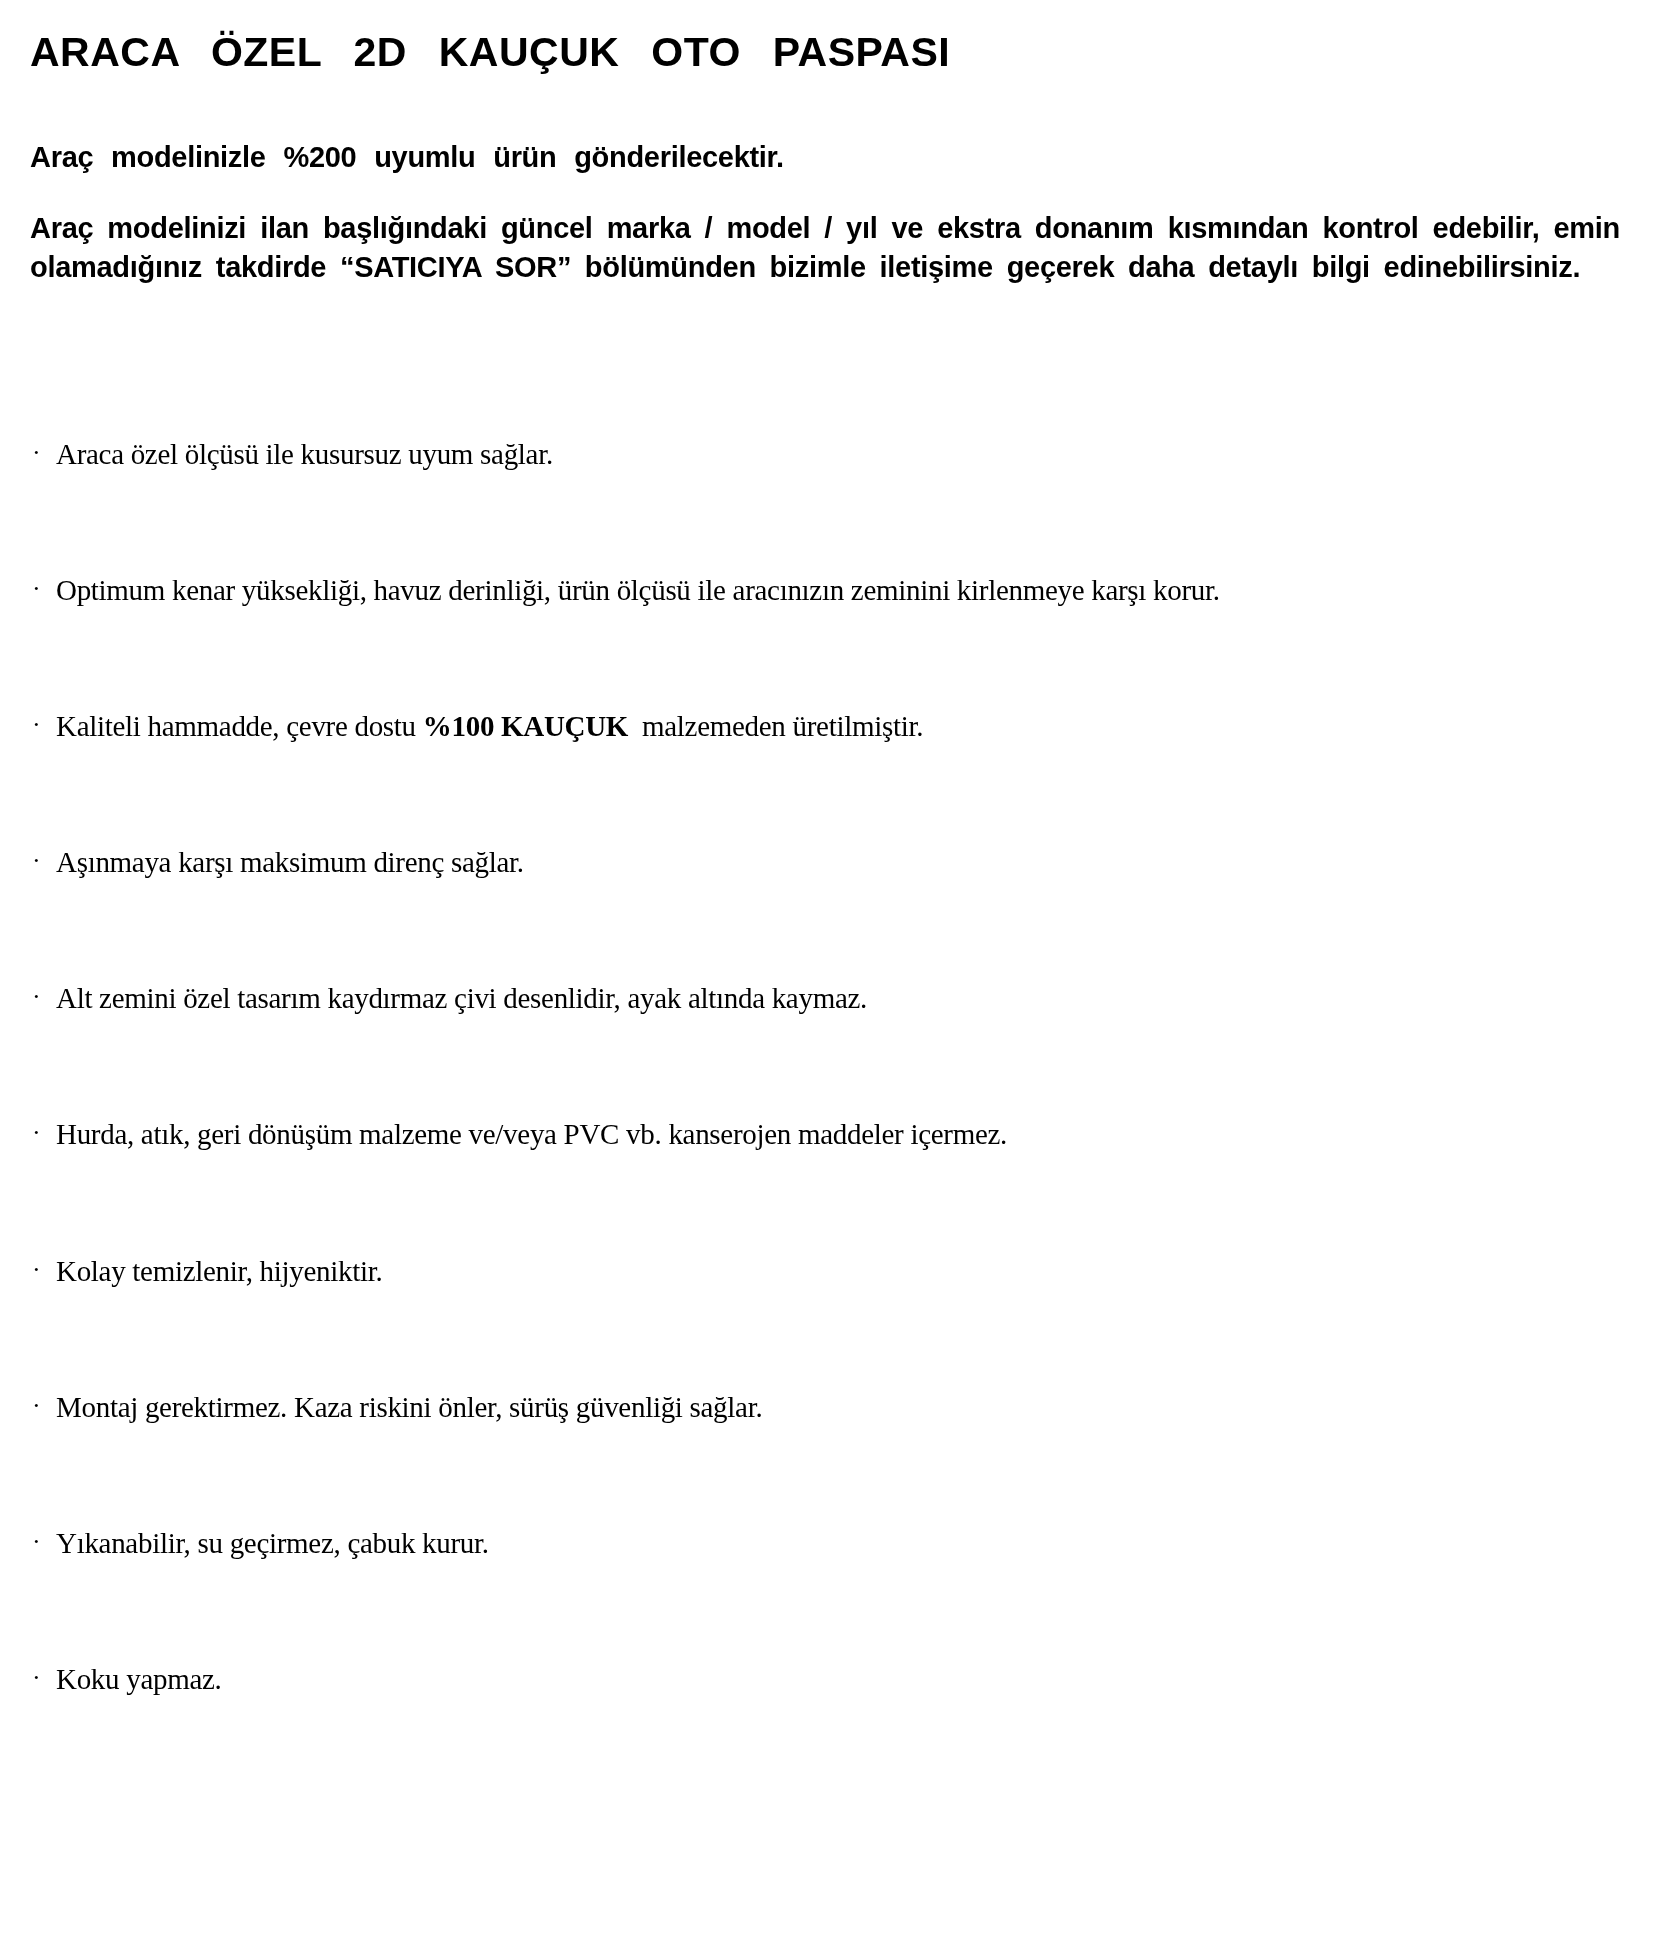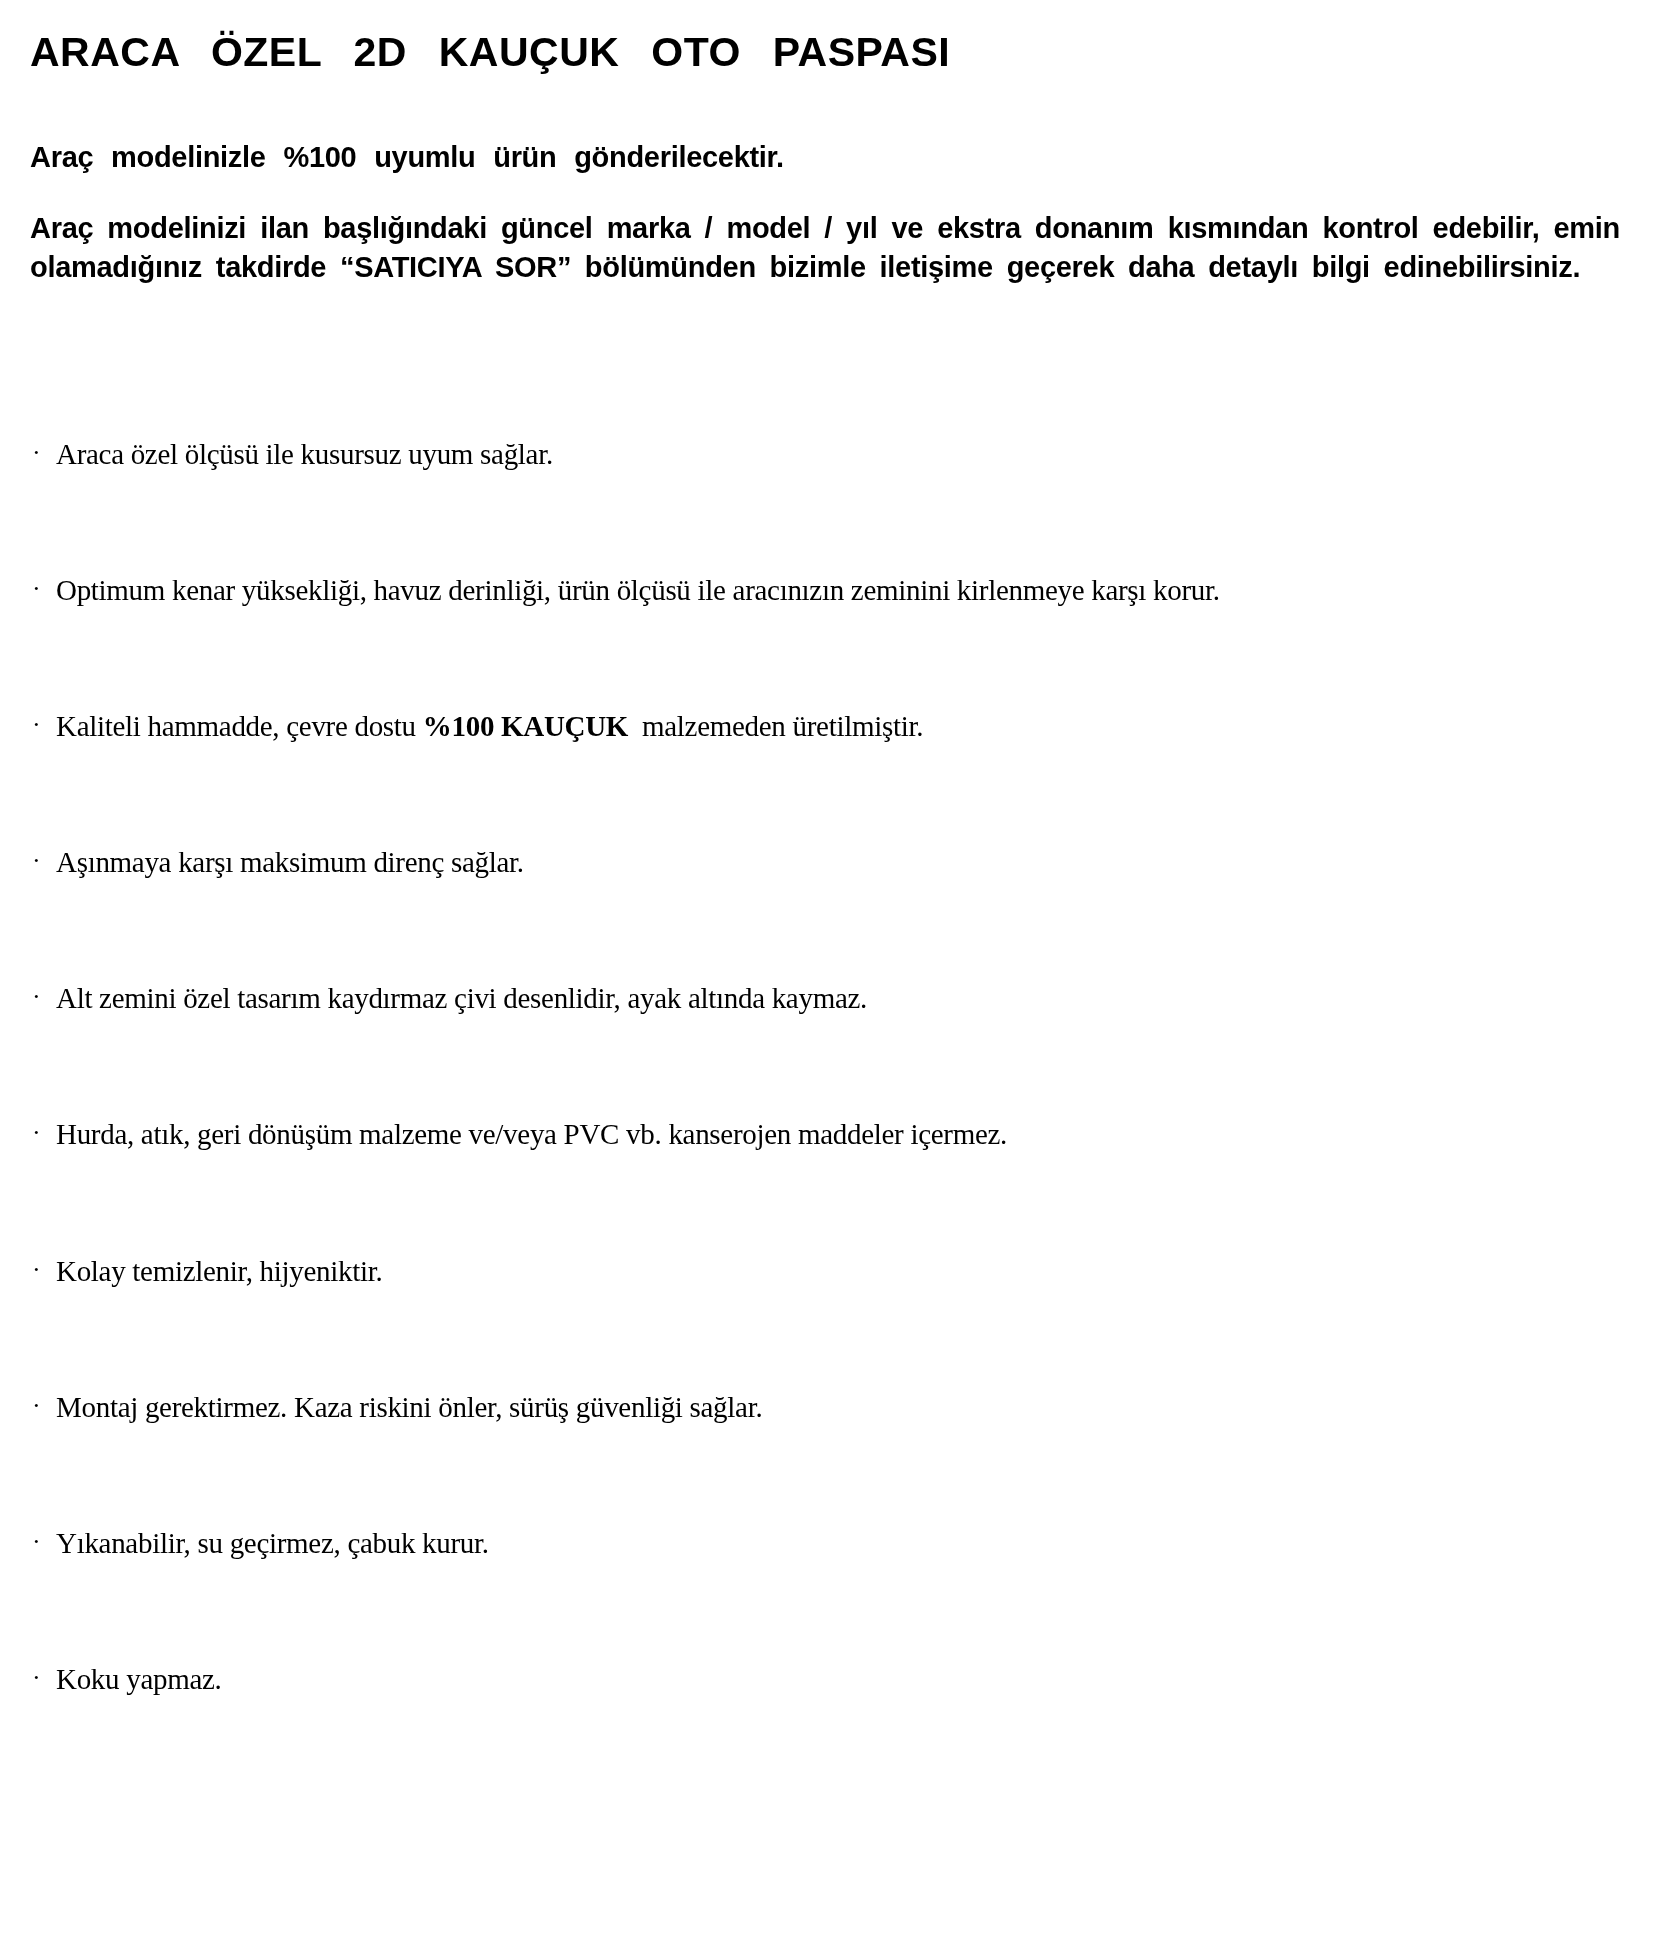--- a/index.html
+++ b/index.html
@@ -71,21 +71,21 @@
     text-align: right;
   }
 </style>
 </head>
 <body>
 
 <main class="page">
 
   <h1 class="title">ARACA ÖZEL 2D KAUÇUK OTO PASPASI</h1>
 
-  <p class="lead first">Araç modelinizle %100 uyumlu ürün gönderilecektir.</p>
+  <p class="lead first">Araç modelinizle %200 uyumlu ürün gönderilecektir.</p>
 
   <p class="lead second">Araç modelinizi ilan başlığındaki güncel marka / model / yıl ve ekstra donanım kısmından kontrol edebilir, emin olamadığınız takdirde “SATICIYA SOR” bölümünden bizimle iletişime geçerek daha detaylı bilgi edinebilirsiniz.</p>
 
   <ul class="features">
 
     <li class="feature"><span class="dot">·</span><span class="txt">Araca özel ölçüsü ile kusursuz uyum sağlar.</span><span class="txt bold"></span><span class="txt"></span></li>
 
     <li class="feature"><span class="dot">·</span><span class="txt">Optimum kenar yüksekliği, havuz derinliği, ürün ölçüsü ile aracınızın zeminini kirlenmeye karşı korur.</span><span class="txt bold"></span><span class="txt"></span></li>
 
     <li class="feature"><span class="dot">·</span><span class="txt">Kaliteli hammadde, çevre dostu </span><span class="txt bold">%100 KAUÇUK</span><span class="txt">  malzemeden üretilmiştir.</span></li>

